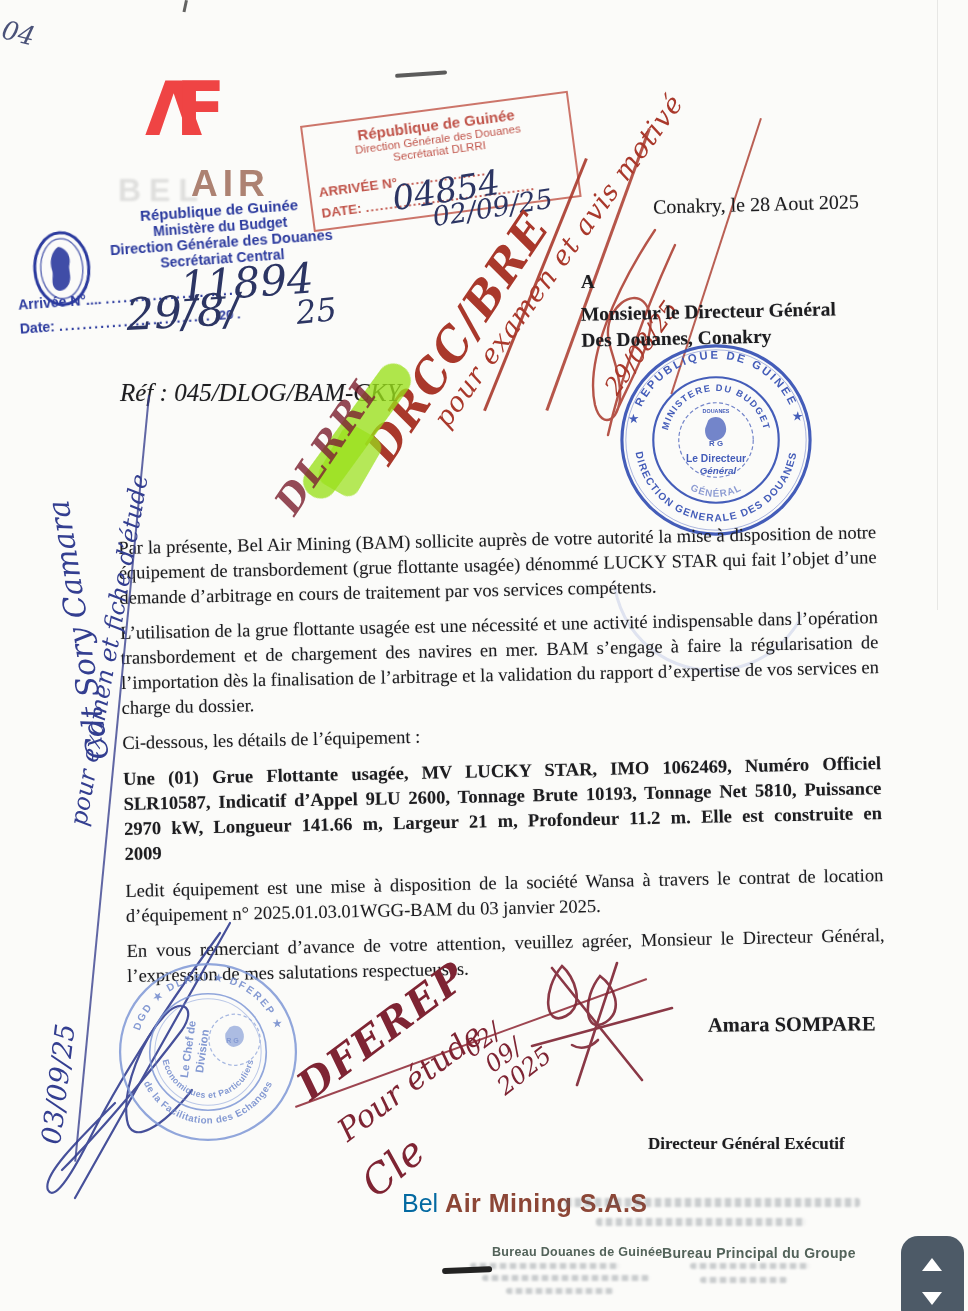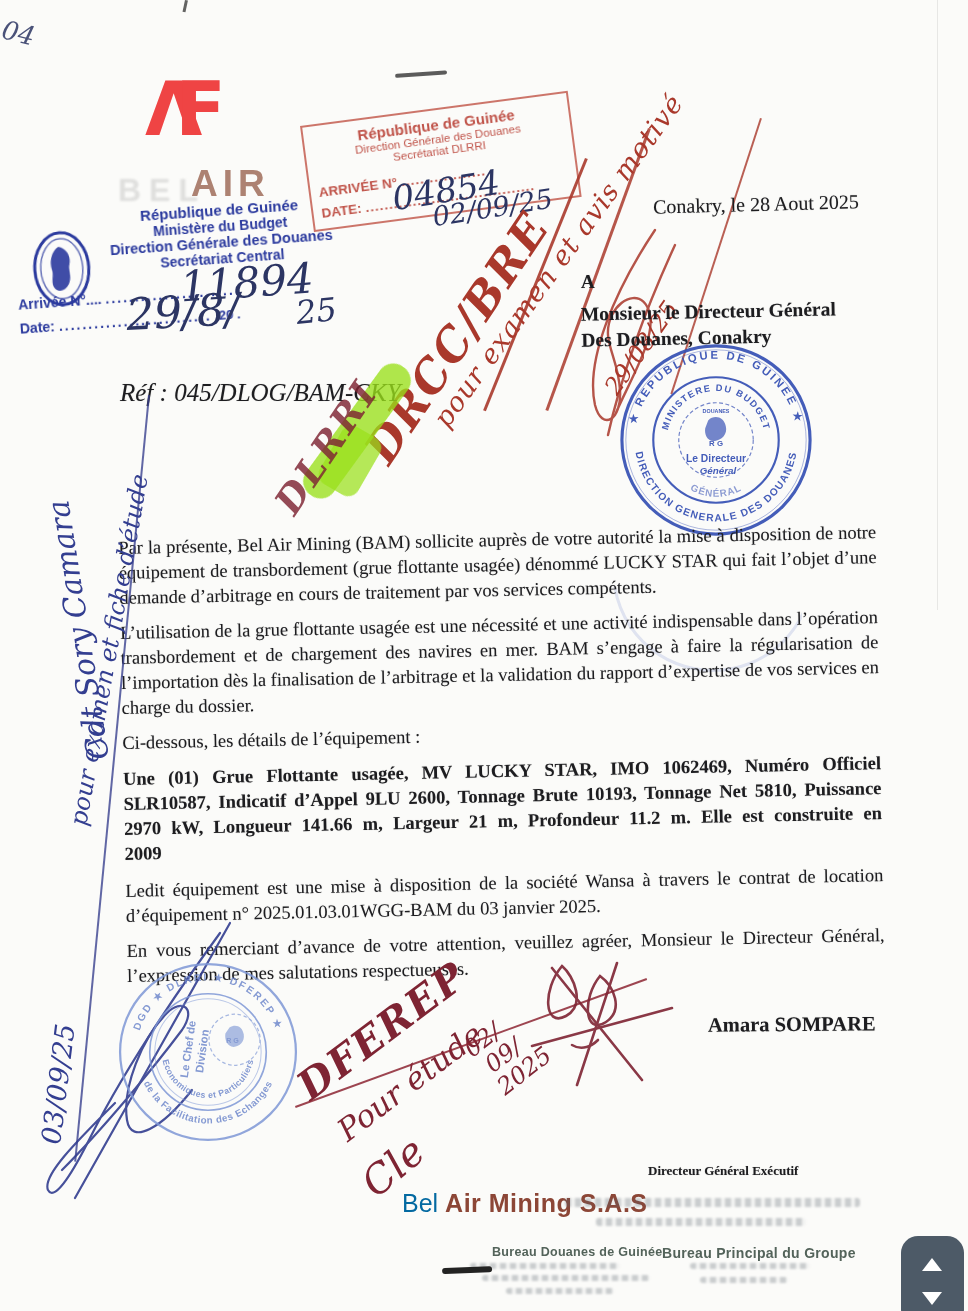--- a/index.html
+++ b/index.html
@@ -203,21 +203,21 @@
       <path d="M42,18 C22,42 24,80 46,68 C66,57 54,28 42,18 Z"></path>
       <path d="M80,28 C62,50 64,88 86,74 C104,62 94,38 80,28 Z"></path>
       <path d="M12,98 L152,60"></path>
       <path d="M32,20 L122,132"></path>
       <path d="M97,15 L57,137"></path>
       <path d="M52,97 C62,103 72,98 78,92"></path>
     </g>
   </svg>
 
   <div class="abs b scan nowrap" style="left:708px;top:1013px;font-size:20.5px;transform:rotate(-.5deg);">Amara SOMPARE</div>
-  <div class="abs b scan nowrap" style="left:648px;top:1163px;font-size:13px;">Directeur Général Exécutif</div>
+  <div class="abs b scan nowrap" style="left:648px;top:1134px;font-size:17px;">Directeur Général Exécutif</div>
 
   <div class="abs sans nowrap" style="left:402px;top:1189px;font-size:25px;filter:blur(.4px);">
     <span style="color:#0369a1;">Bel</span>
     <span class="b" style="color:#8c4636;letter-spacing:.5px;">Air Mining S.A.S</span>
   </div>
   <div class="smudge" style="left:565px;top:1198px;width:295px;height:9px;"></div>
   <div class="smudge" style="left:596px;top:1218px;width:210px;height:8px;"></div>
 
   <div class="abs sans b nowrap" style="left:492px;top:1245px;font-size:12.5px;color:#53635a;letter-spacing:.3px;">Bureau Douanes de Guinée</div>
   <div class="abs sans b nowrap" style="left:662px;top:1245px;font-size:14px;color:#53635a;letter-spacing:.3px;">Bureau Principal du Groupe</div>

